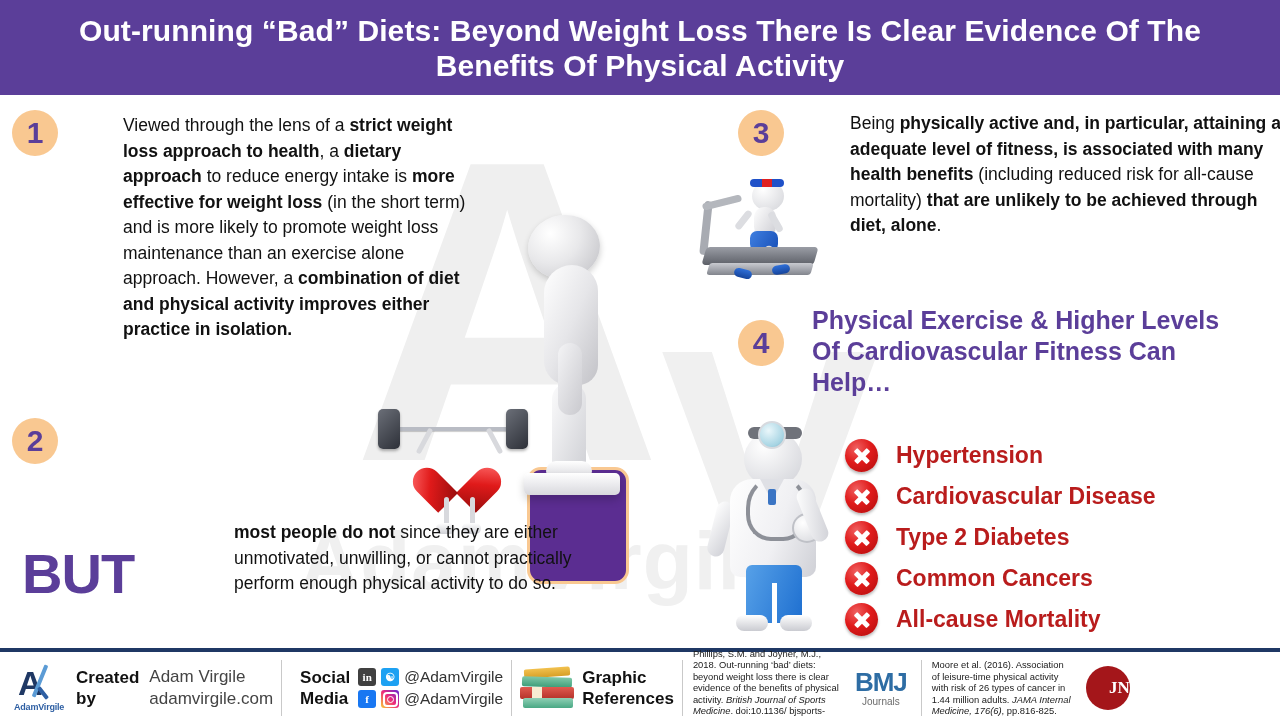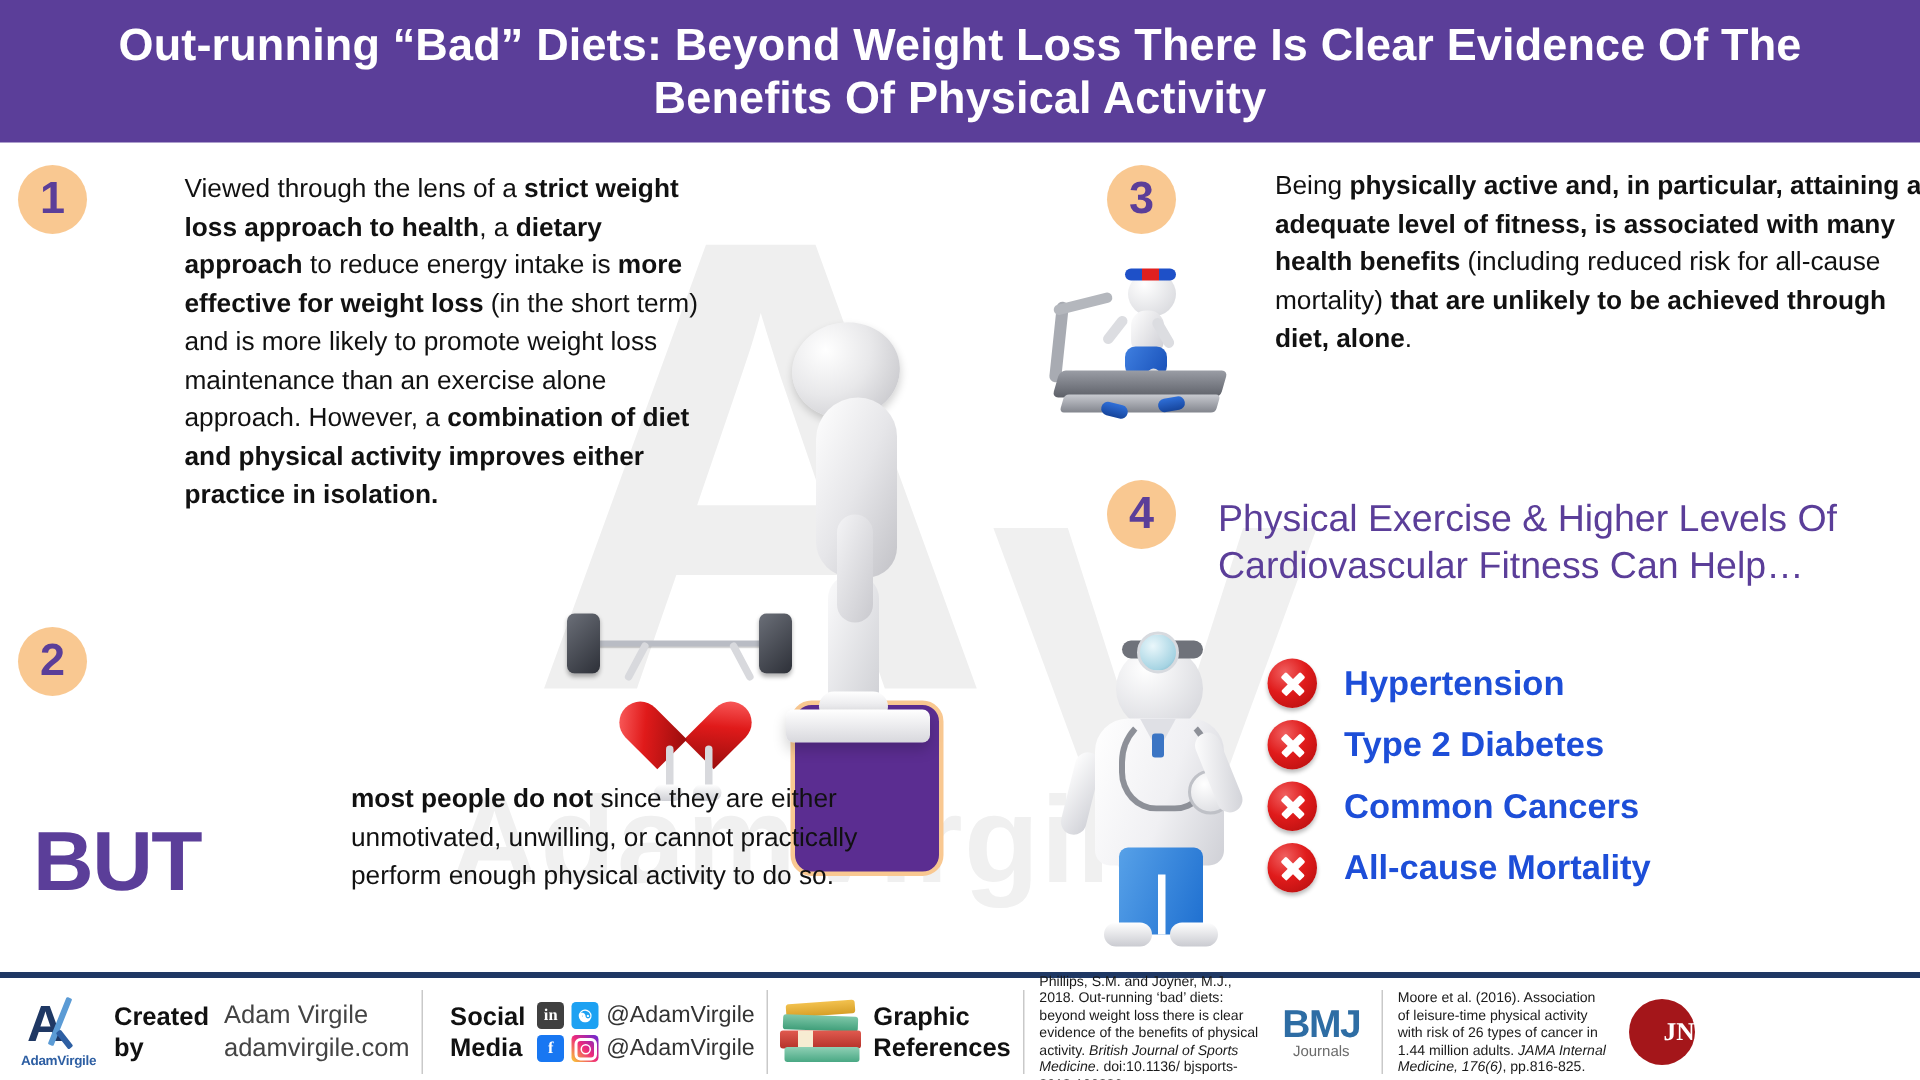--- a/index.html
+++ b/index.html
@@ -63,39 +63,39 @@
   #p3{left:196px;top:425px;width:390px;}
 
   
   #n3{left:738px;top:15px;}
   #p4{left:812px;top:16px;width:445px;font-weight:bold;}
   #p4 .reg{font-weight:normal;}
 
   
   #n4{left:738px;top:225px;}
   .head4{
-    position:absolute;left:812px;top:236px;width:440px;z-index:4;
-    color:#5B3E99;font-weight:normal;font-size:25px;line-height:31px;
+    position:absolute;left:812px;top:210px;width:440px;z-index:4;
+    color:#5B3E99;font-weight:bold;font-size:25px;line-height:31px;
   }
 
   .cond-list{position:absolute;left:845px;top:340px;z-index:4;}
   .cond-row{display:flex;align-items:center;height:41px;}
   .x-icon{
     width:33px;height:33px;border-radius:50%;flex:0 0 33px;
     background:radial-gradient(circle at 35% 28%, #f06060 0%, #e01b1b 45%, #b00d0d 100%);
     box-shadow:0 2px 3px rgba(0,0,0,.28);
     position:relative;margin-right:18px;
   }
   .x-icon:before,.x-icon:after{
     content:"";position:absolute;left:50%;top:50%;width:18px;height:4.6px;
     background:#fff;border-radius:1px;
   }
   .x-icon:before{transform:translate(-50%,-50%) rotate(45deg);}
   .x-icon:after{transform:translate(-50%,-50%) rotate(-45deg);}
-  .cond-label{font-size:23px;font-weight:bold;color:#1d4ed8;white-space:nowrap;}
+  .cond-label{font-size:23px;font-weight:bold;color:#b91c1c;white-space:nowrap;}
 
   
   .scale-card{
     position:absolute;left:527px;top:372px;width:96px;height:111px;
     background:#5B2D91;border:3px solid #F9C891;border-radius:14px;z-index:2;
   }
 
   
   .figure-weigh{position:absolute;left:500px;top:120px;width:160px;height:300px;z-index:3;}
   .fw-head{
@@ -296,20 +296,24 @@
     <div class="num-circle" id="n4">4</div>
     <div class="head4">Physical Exercise &amp; Higher Levels Of Cardiovascular Fitness Can Help…</div>
 
     <div class="cond-list">
         <div class="cond-row">
           <span class="x-icon"></span>
           <span class="cond-label">Hypertension</span>
         </div>
         <div class="cond-row">
           <span class="x-icon"></span>
+          <span class="cond-label">Cardiovascular Disease</span>
+        </div>
+        <div class="cond-row">
+          <span class="x-icon"></span>
           <span class="cond-label">Type 2 Diabetes</span>
         </div>
         <div class="cond-row">
           <span class="x-icon"></span>
           <span class="cond-label">Common Cancers</span>
         </div>
         <div class="cond-row">
           <span class="x-icon"></span>
           <span class="cond-label">All-cause Mortality</span>
         </div>

